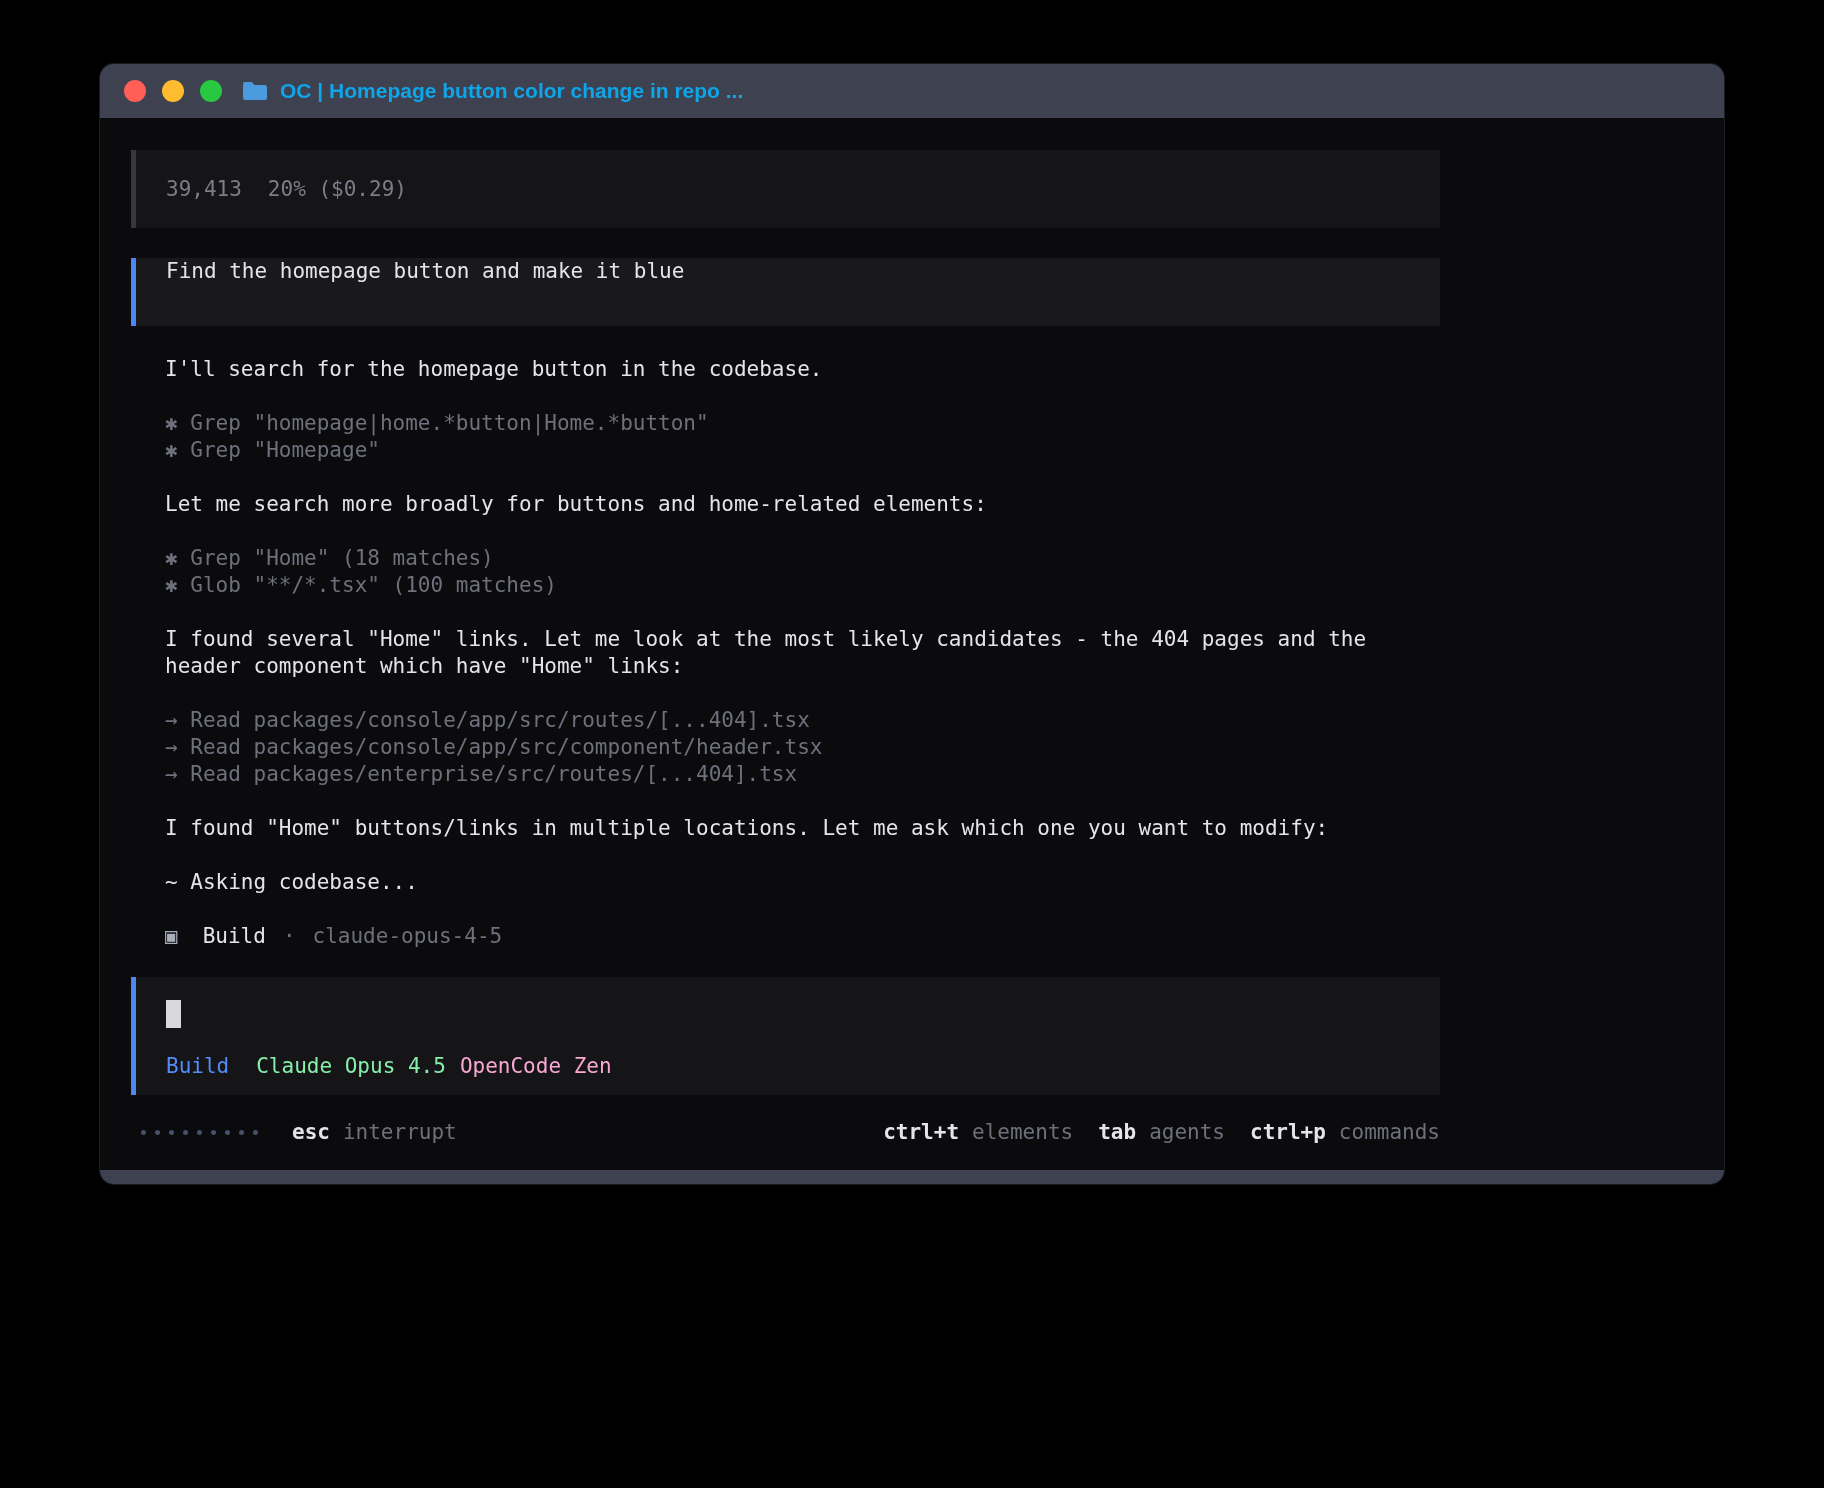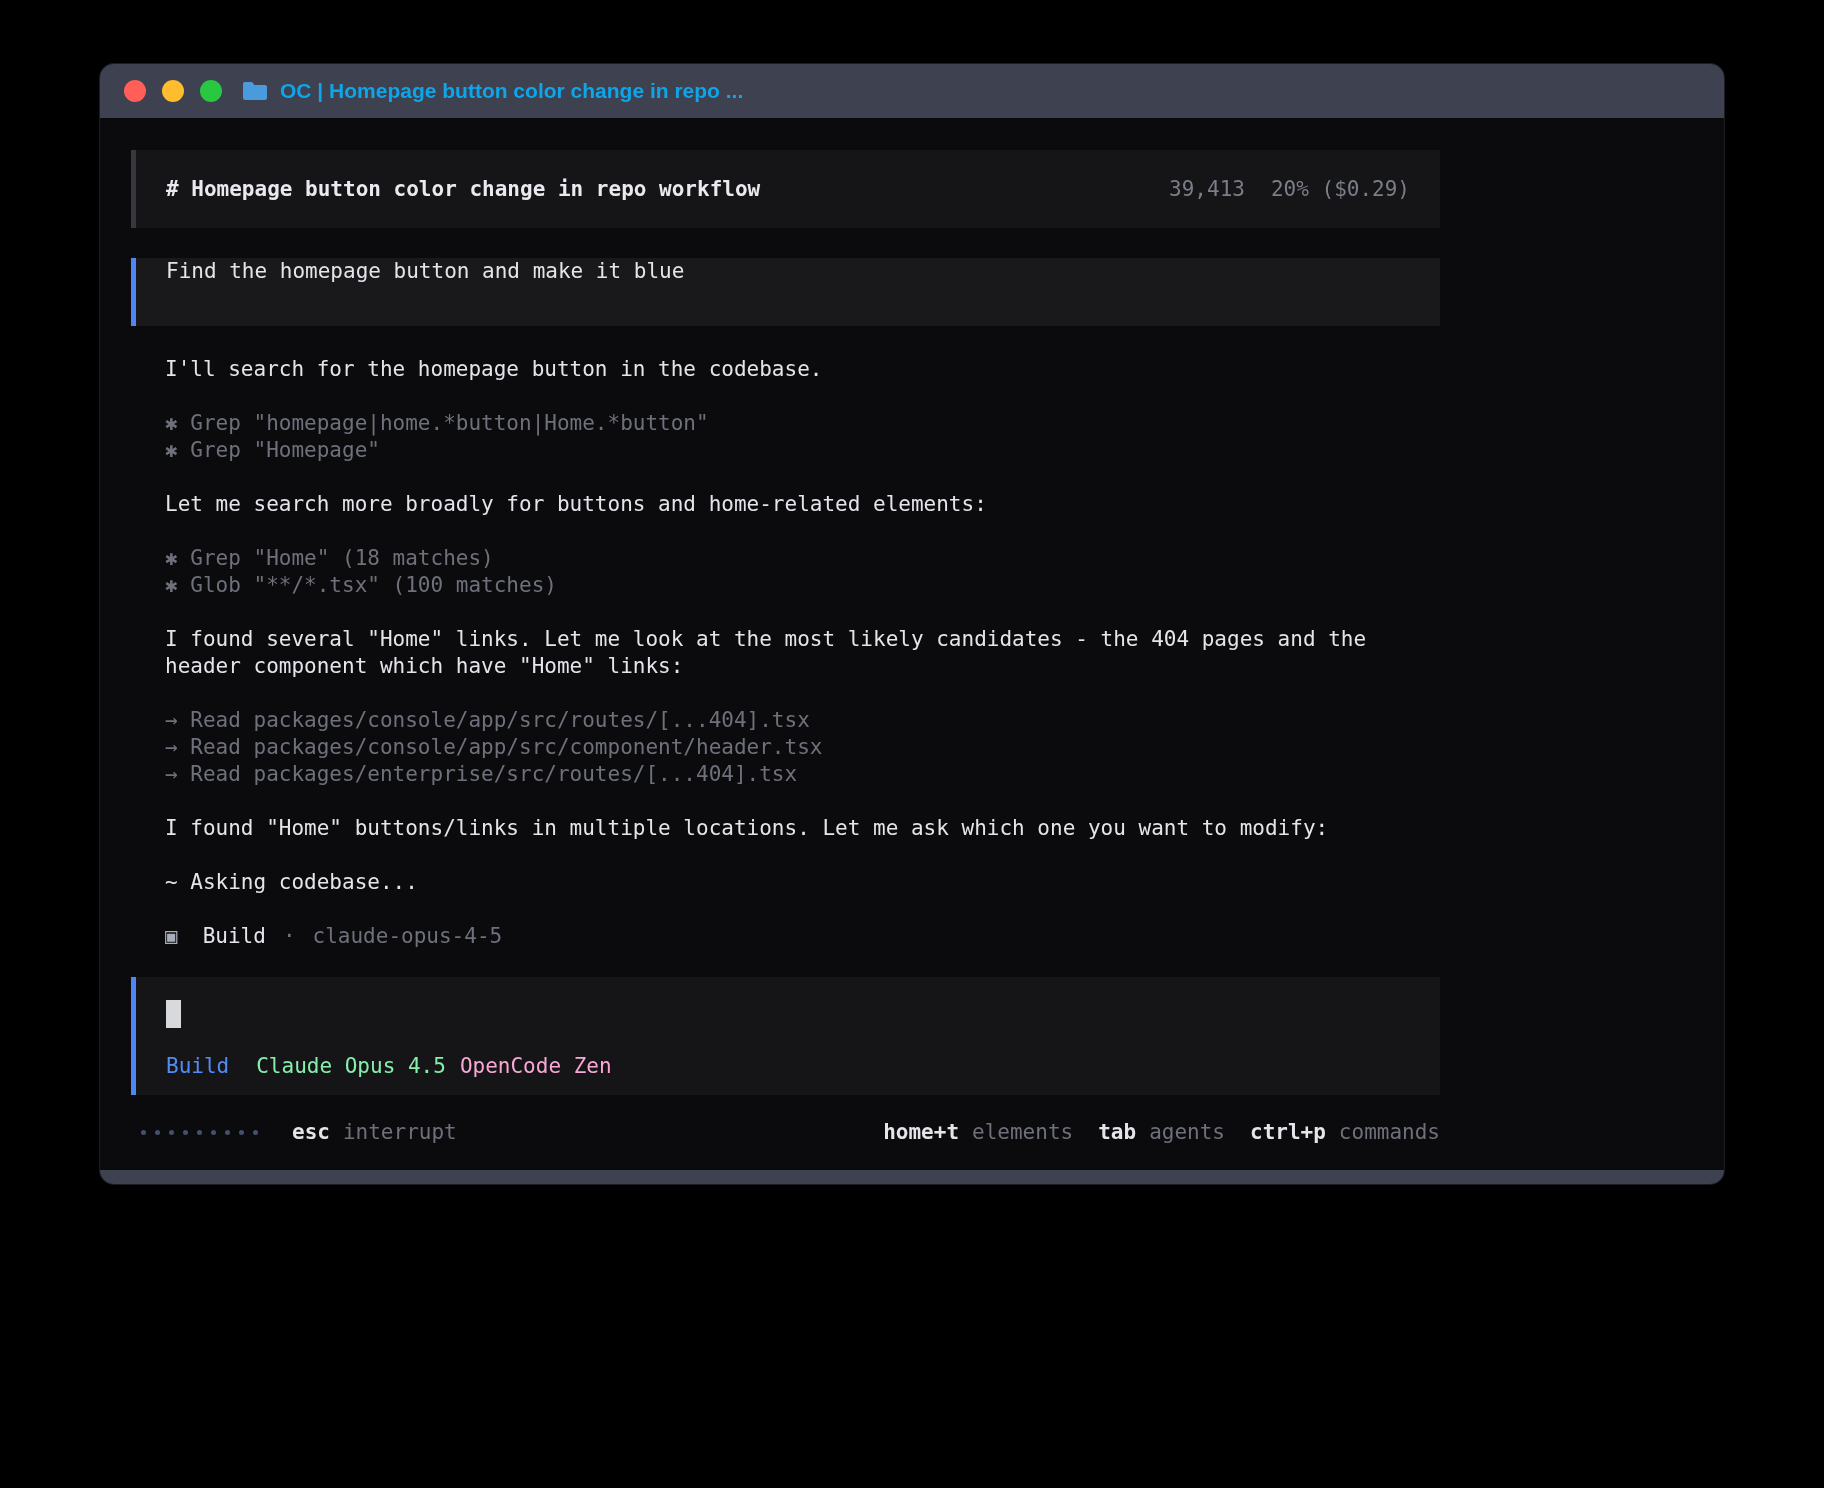--- a/index.html
+++ b/index.html
@@ -143,21 +143,20 @@
         </svg>
       </span>
       <span>OC | Homepage button color change in repo ...</span>
     </div>
   </div>
 
   <div class="term">
     <div class="content">
 
       <div class="block block-header">
-        <span class="header-title"># Homepage button color change in repo workflow</span>
         <span class="header-stats">
           <span>39,413</span>
           <span>20% ($0.29)</span>
         </span>
       </div>
 
       <div class="block block-user">
         <span>Find the homepage button and make it blue</span>
       </div>
 
@@ -222,21 +221,21 @@
               <i></i>
               <i></i>
           </span>
           <span class="hint">
             <span class="key">esc</span>
             <span class="label">interrupt</span>
           </span>
         </div>
         <div class="status-right">
           <span class="hint">
-            <span class="key">home+t</span>
+            <span class="key">ctrl+t</span>
             <span class="label">elements</span>
           </span>
           <span class="hint">
             <span class="key">tab</span>
             <span class="label">agents</span>
           </span>
           <span class="hint">
             <span class="key">ctrl+p</span>
             <span class="label">commands</span>
           </span>

